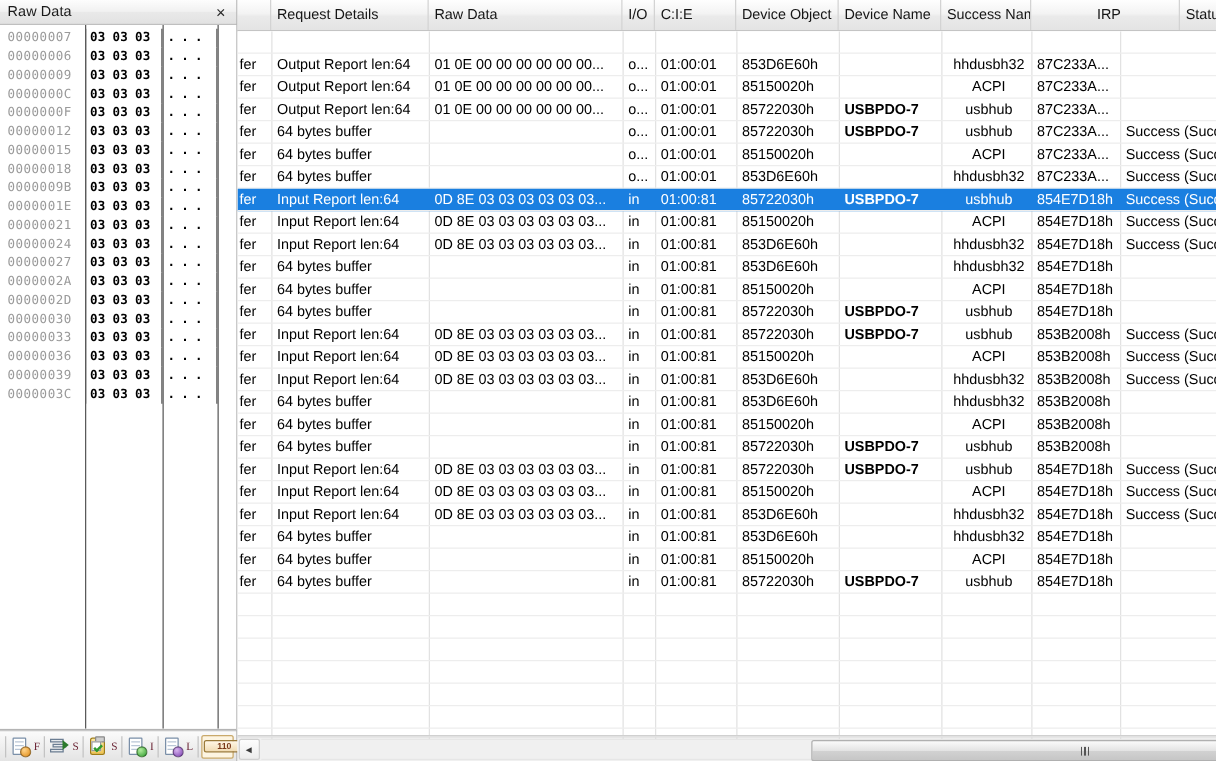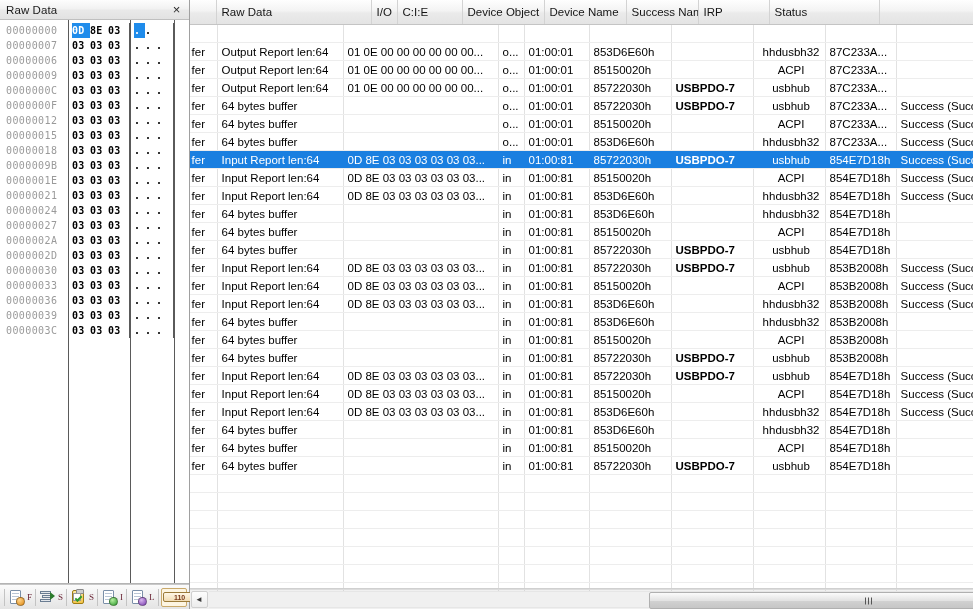--- a/index.html
+++ b/index.html
@@ -332,26 +332,20 @@
   <div id="rawdata-panel">
 
     <div id="rawdata-titlebar">
       <span id="rawdata-title">Raw Data</span>
       <span id="rawdata-close">×</span>
     </div>
 
     <div id="hexwrap">
       <div id="hexview">
           <div class="hexrow">
-            <div class="hex-offset">00000000</div>
-            <div class="hex-bytes"><span class="hex-b sel-byte">0D</span><span class="hex-b">8E</span><span class="hex-b">03</span></div>
-            <div class="hex-ascii"><span class="hex-a sel-byte">.</span><span class="hex-a">.</span></div>
-            <div class="hex-tailcol"></div>
-          </div>
-          <div class="hexrow">
             <div class="hex-offset">00000007</div>
             <div class="hex-bytes"><span class="hex-b">03</span><span class="hex-b">03</span><span class="hex-b">03</span></div>
             <div class="hex-ascii"><span class="hex-a">.</span><span class="hex-a">.</span><span class="hex-a">.</span></div>
             <div class="hex-tailcol"></div>
           </div>
           <div class="hexrow">
             <div class="hex-offset">00000006</div>
             <div class="hex-bytes"><span class="hex-b">03</span><span class="hex-b">03</span><span class="hex-b">03</span></div>
             <div class="hex-ascii"><span class="hex-a">.</span><span class="hex-a">.</span><span class="hex-a">.</span></div>
             <div class="hex-tailcol"></div>
@@ -524,27 +518,28 @@
           </span>
           <span class="tb-label">F</span>
         </div>
       </div>
   </div>
 
   <div id="table-panel">
 
     <div id="table-header">
         <div class="th" style="width: 27px;"></div>
+        <div class="th" style="width: 126px;">Request Details</div>
         <div class="th" style="width: 155px;">Raw Data</div>
         <div class="th" style="width: 26px;">I/O</div>
         <div class="th" style="width: 65px;">C:I:E</div>
         <div class="th" style="width: 82px;">Device Object</div>
         <div class="th" style="width: 82px;">Device Name</div>
         <div class="th" style="width: 72px;">Success Name</div>
-        <div class="th" style="width: 71px;">IRP</div>
+        <div class="th" style="width: 71px; margin-left: 48px;">IRP</div>
         <div class="th" style="width: 110px;">Status</div>
       </div>
 
     <div id="table-body-wrap">
       <div id="grid-vlines">
           <div style="left: 27px;"></div>
           <div style="left: 153px;"></div>
           <div style="left: 308px;"></div>
           <div style="left: 334px;"></div>
           <div style="left: 399px;"></div>

